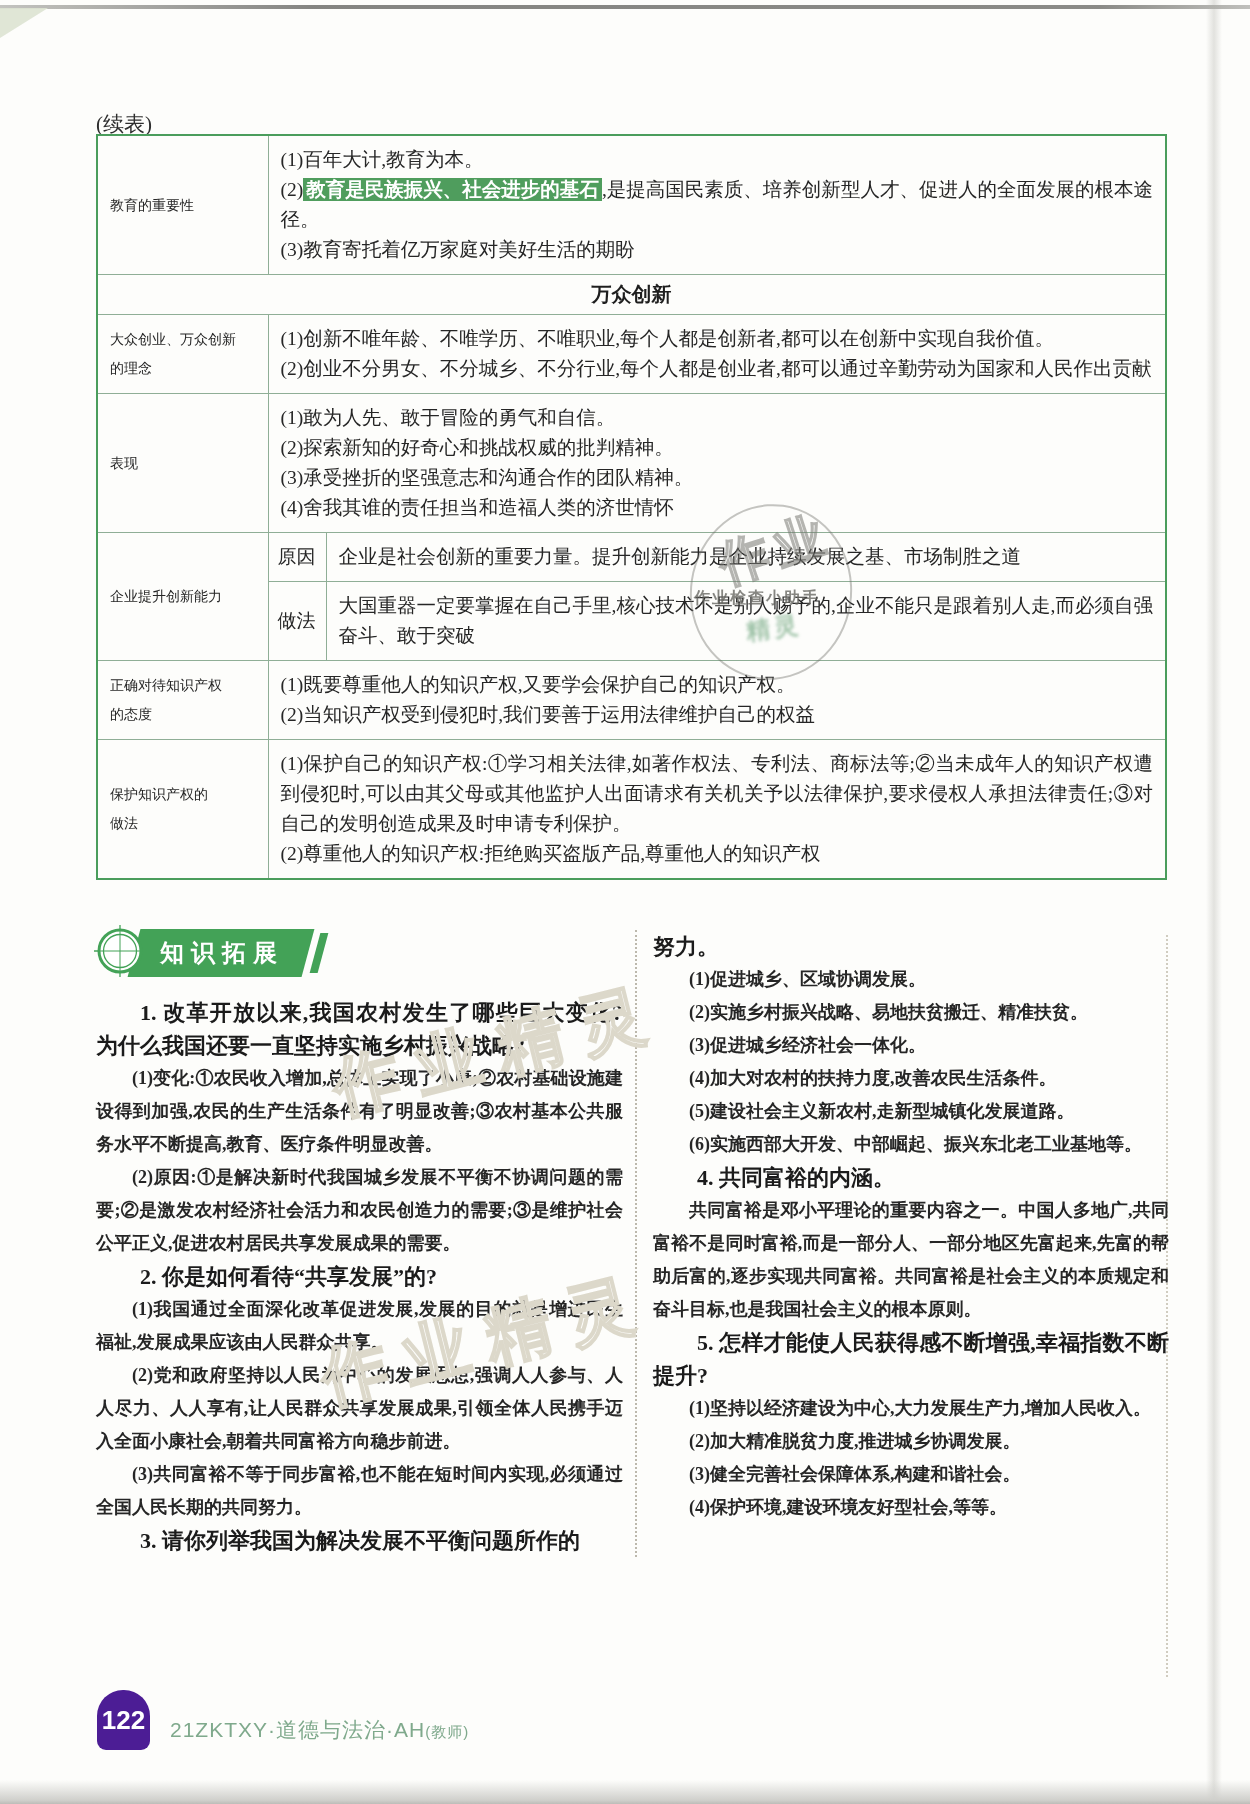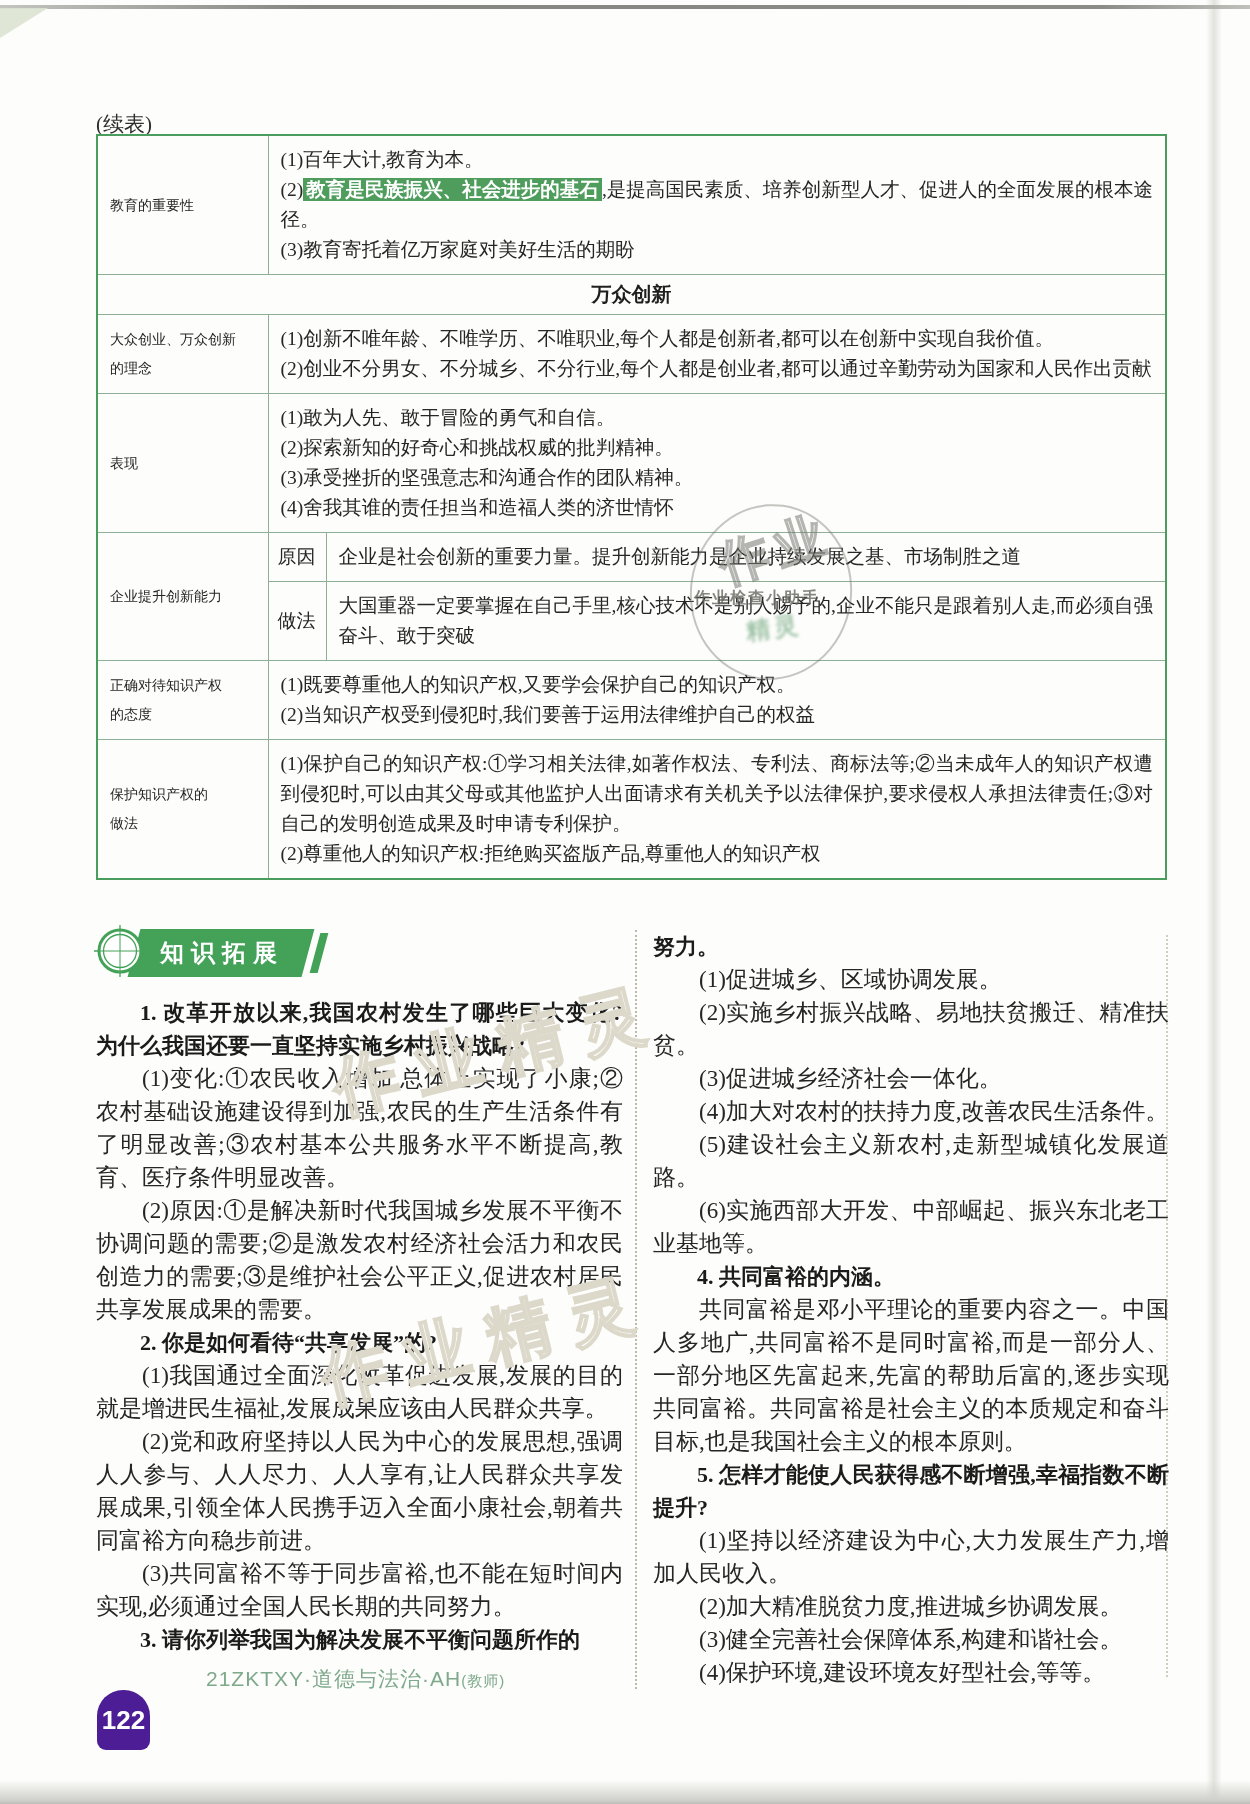--- a/index.html
+++ b/index.html
@@ -52,21 +52,21 @@
     padding:8px 24px 8px 26px;position:relative;z-index:1;}
   .badge-banner span{display:inline-block;transform:skewX(15deg);
     color:#fff;font-weight:bold;font-size:24px;letter-spacing:7px;}
   .badge-slash{width:8px;height:40px;background:var(--green);
     transform:skewX(-15deg);margin-left:7px;}
   
   .columns{position:absolute;left:96px;top:930px;width:1073px;display:flex;z-index:2;}
   .col{font-family:"Liberation Serif", serif;}
   .col-left{width:530px;margin-right:12px;padding-top:66px;}
   .col-right{width:519px;padding-left:16px;border-left:2px dotted #bcb8ac;}
-  .col p{margin:0;font-size:23px;line-height:33px;text-align:justify;color:var(--ink);}
+  .col p{margin:0;font-size:18px;line-height:33px;text-align:justify;color:var(--ink);font-weight:bold;}
   .col p.indent{text-indent:2em;}
   .col p.q{font-weight:bold;color:#1b1b1b;font-family:Liberation Serif, serif;
     font-size:22px;}
   .right-edge-dots{position:absolute;left:1166px;top:935px;height:742px;width:0;
     border-left:2px dotted #d0ccc0;}
   
   .wm{position:absolute;font-weight:bold;font-size:66px;letter-spacing:18px;
     color:transparent;-webkit-text-stroke:2px #dcd8ca;transform:rotate(-14deg);
     pointer-events:none;z-index:3;font-family:"Liberation Sans", sans-serif;}
   #wm1{left:330px;top:1005px;}
@@ -79,22 +79,22 @@
     color:transparent;-webkit-text-stroke:1.5px rgba(120,120,115,.55);
     transform:rotate(-18deg);letter-spacing:8px;}
   .stamp-line{position:absolute;left:6px;top:88px;width:150px;
     font-size:16px;font-weight:bold;color:rgba(100,100,95,.78);letter-spacing:2px;}
   .stamp-green{position:absolute;left:58px;top:112px;font-size:24px;font-weight:bold;
     color:rgba(70,140,90,.5);filter:blur(1.5px);transform:rotate(-8deg);letter-spacing:4px;}
   
   .page-num{position:absolute;left:97px;top:1690px;width:53px;height:60px;
     background:#4c1d95;border-radius:26px 26px 9px 9px;color:#fff;font-weight:bold;
     font-size:26px;display:flex;align-items:center;justify-content:center;}
-  .footer-text{position:absolute;left:170px;top:1665px;font-size:21px;
-    color:var(--footer-green);letter-spacing:1px;margin-left:36px;}
+  .footer-text{position:absolute;left:170px;top:1716px;font-size:21px;
+    color:var(--footer-green);letter-spacing:1px;}
   .footer-text .suffix{font-size:15px;}
 </style>
 </head>
 <body>
 
 <div class="scan-top"></div>
 <div class="corner-fold"></div>
 <div class="scan-right"></div>
 <div class="scan-bottom"></div>
 

